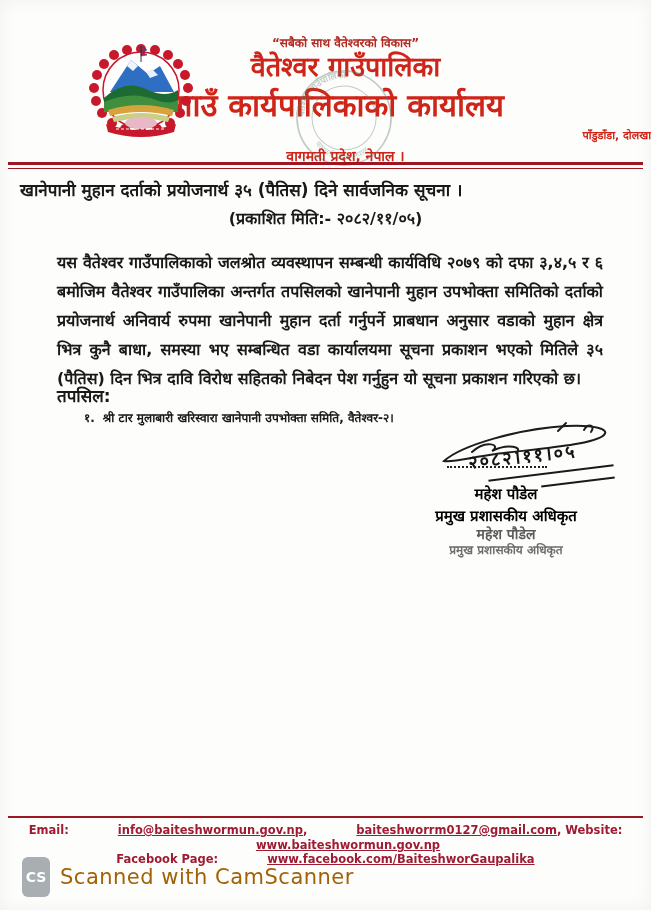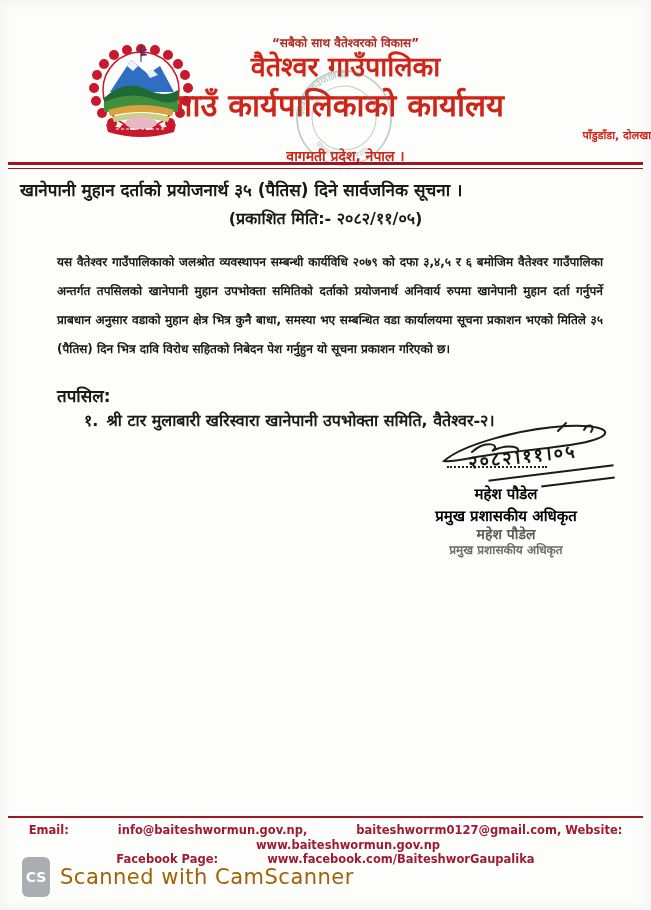--- a/index.html
+++ b/index.html
@@ -19,42 +19,42 @@
   .emblem{position:absolute; left:86px; top:40px; width:110px; height:100px;}
   .hdr-stamp{position:absolute; left:292px; top:68px; width:104px; height:100px; opacity:.38; transform:rotate(-12deg);}
   
   .rule-a{position:absolute; left:8px; right:8px; top:162px; height:3px; background:#9c1722;}
   .rule-b{position:absolute; left:8px; right:8px; top:168px; height:1px; background:#9c1722;}
   .rule-footer{position:absolute; left:8px; right:8px; top:816px; height:2px; background:#9c1722;}
   
   .doc{color:#191919;}
   .notice-title{position:absolute; left:20px; right:20px; top:178px; font-size:17px; font-weight:700;}
   .pub-date{position:absolute; left:20px; right:20px; top:207px; text-align:center; font-size:16px; font-weight:700;}
-  .body-par{position:absolute; left:57px; width:546px; top:248px; font-size:12px; font-weight:600;
+  .body-par{position:absolute; left:57px; width:546px; top:248px; font-size:16px; font-weight:600;
             line-height:29px; text-align:justify;}
   .tapasil{position:absolute; left:57px; top:384px; font-size:17px; font-weight:700;}
-  .sched-item{position:absolute; left:84px; top:409px; font-size:16px; font-weight:600;}
+  .sched-item{position:absolute; left:84px; top:409px; font-size:12px; font-weight:600;}
   .sched-item .num{margin-right:8px;}
   
   .sig-svg{position:absolute; left:438px; top:421px; width:178px; height:52px;}
   .dotted{position:absolute; left:447px; top:466px; width:100px; border-bottom:2.5px dotted #222;}
   .hand-date{position:absolute; left:468px; top:444px; font-size:18px; font-weight:700; color:#151515;
              transform:rotate(-6deg); letter-spacing:2px;}
   .sig-u1{position:absolute; left:488px; top:472px; width:126px; height:2px; background:#1a1a1a; transform:rotate(-7deg);}
   .sig-u2{position:absolute; left:541px; top:481px; width:74px; height:2px; background:#1a1a1a; transform:rotate(-7deg);}
   .sig-name{position:absolute; left:430px; width:152px; top:483px; text-align:center; font-size:15px; font-weight:700;}
   .sig-desg{position:absolute; left:400px; width:212px; top:505px; text-align:center; font-size:15px; font-weight:700;}
   .stamp-name{position:absolute; left:430px; width:152px; top:524px; text-align:center; font-size:14px;
               font-weight:700; color:#3d3f3e; opacity:.85;}
   .stamp-desg{position:absolute; left:420px; width:172px; top:541px; text-align:center; font-size:12px;
               font-weight:700; color:#494b4a; opacity:.8;}
   
   .footer{position:absolute; left:0; right:0; color:#9e1b32; font-size:11.5px; font-weight:700; text-align:center;}
   .f1{top:823px;} .f2{top:838px;} .f3{top:852px;}
-  .footer a{color:#9e1b32; cursor:pointer;padding-left:45px;}
+  .footer a{color:#9e1b32; text-decoration:underline; cursor:pointer;padding-left:45px;}
   
   .watermark{position:absolute; left:22px; top:857px; display:flex; align-items:center; z-index:5;}
   .cs-badge{width:28px; height:40px; border-radius:6px; background:#a9aeb2; color:#fff; font-weight:700;
             font-size:14px; display:flex; align-items:center; justify-content:center;}
   .wm-text{margin-left:10px; font-size:21px; color:#a16207; font-weight:400; letter-spacing:.5px;}
 </style>
 </head>
 <body>
 
 <div class="page">

